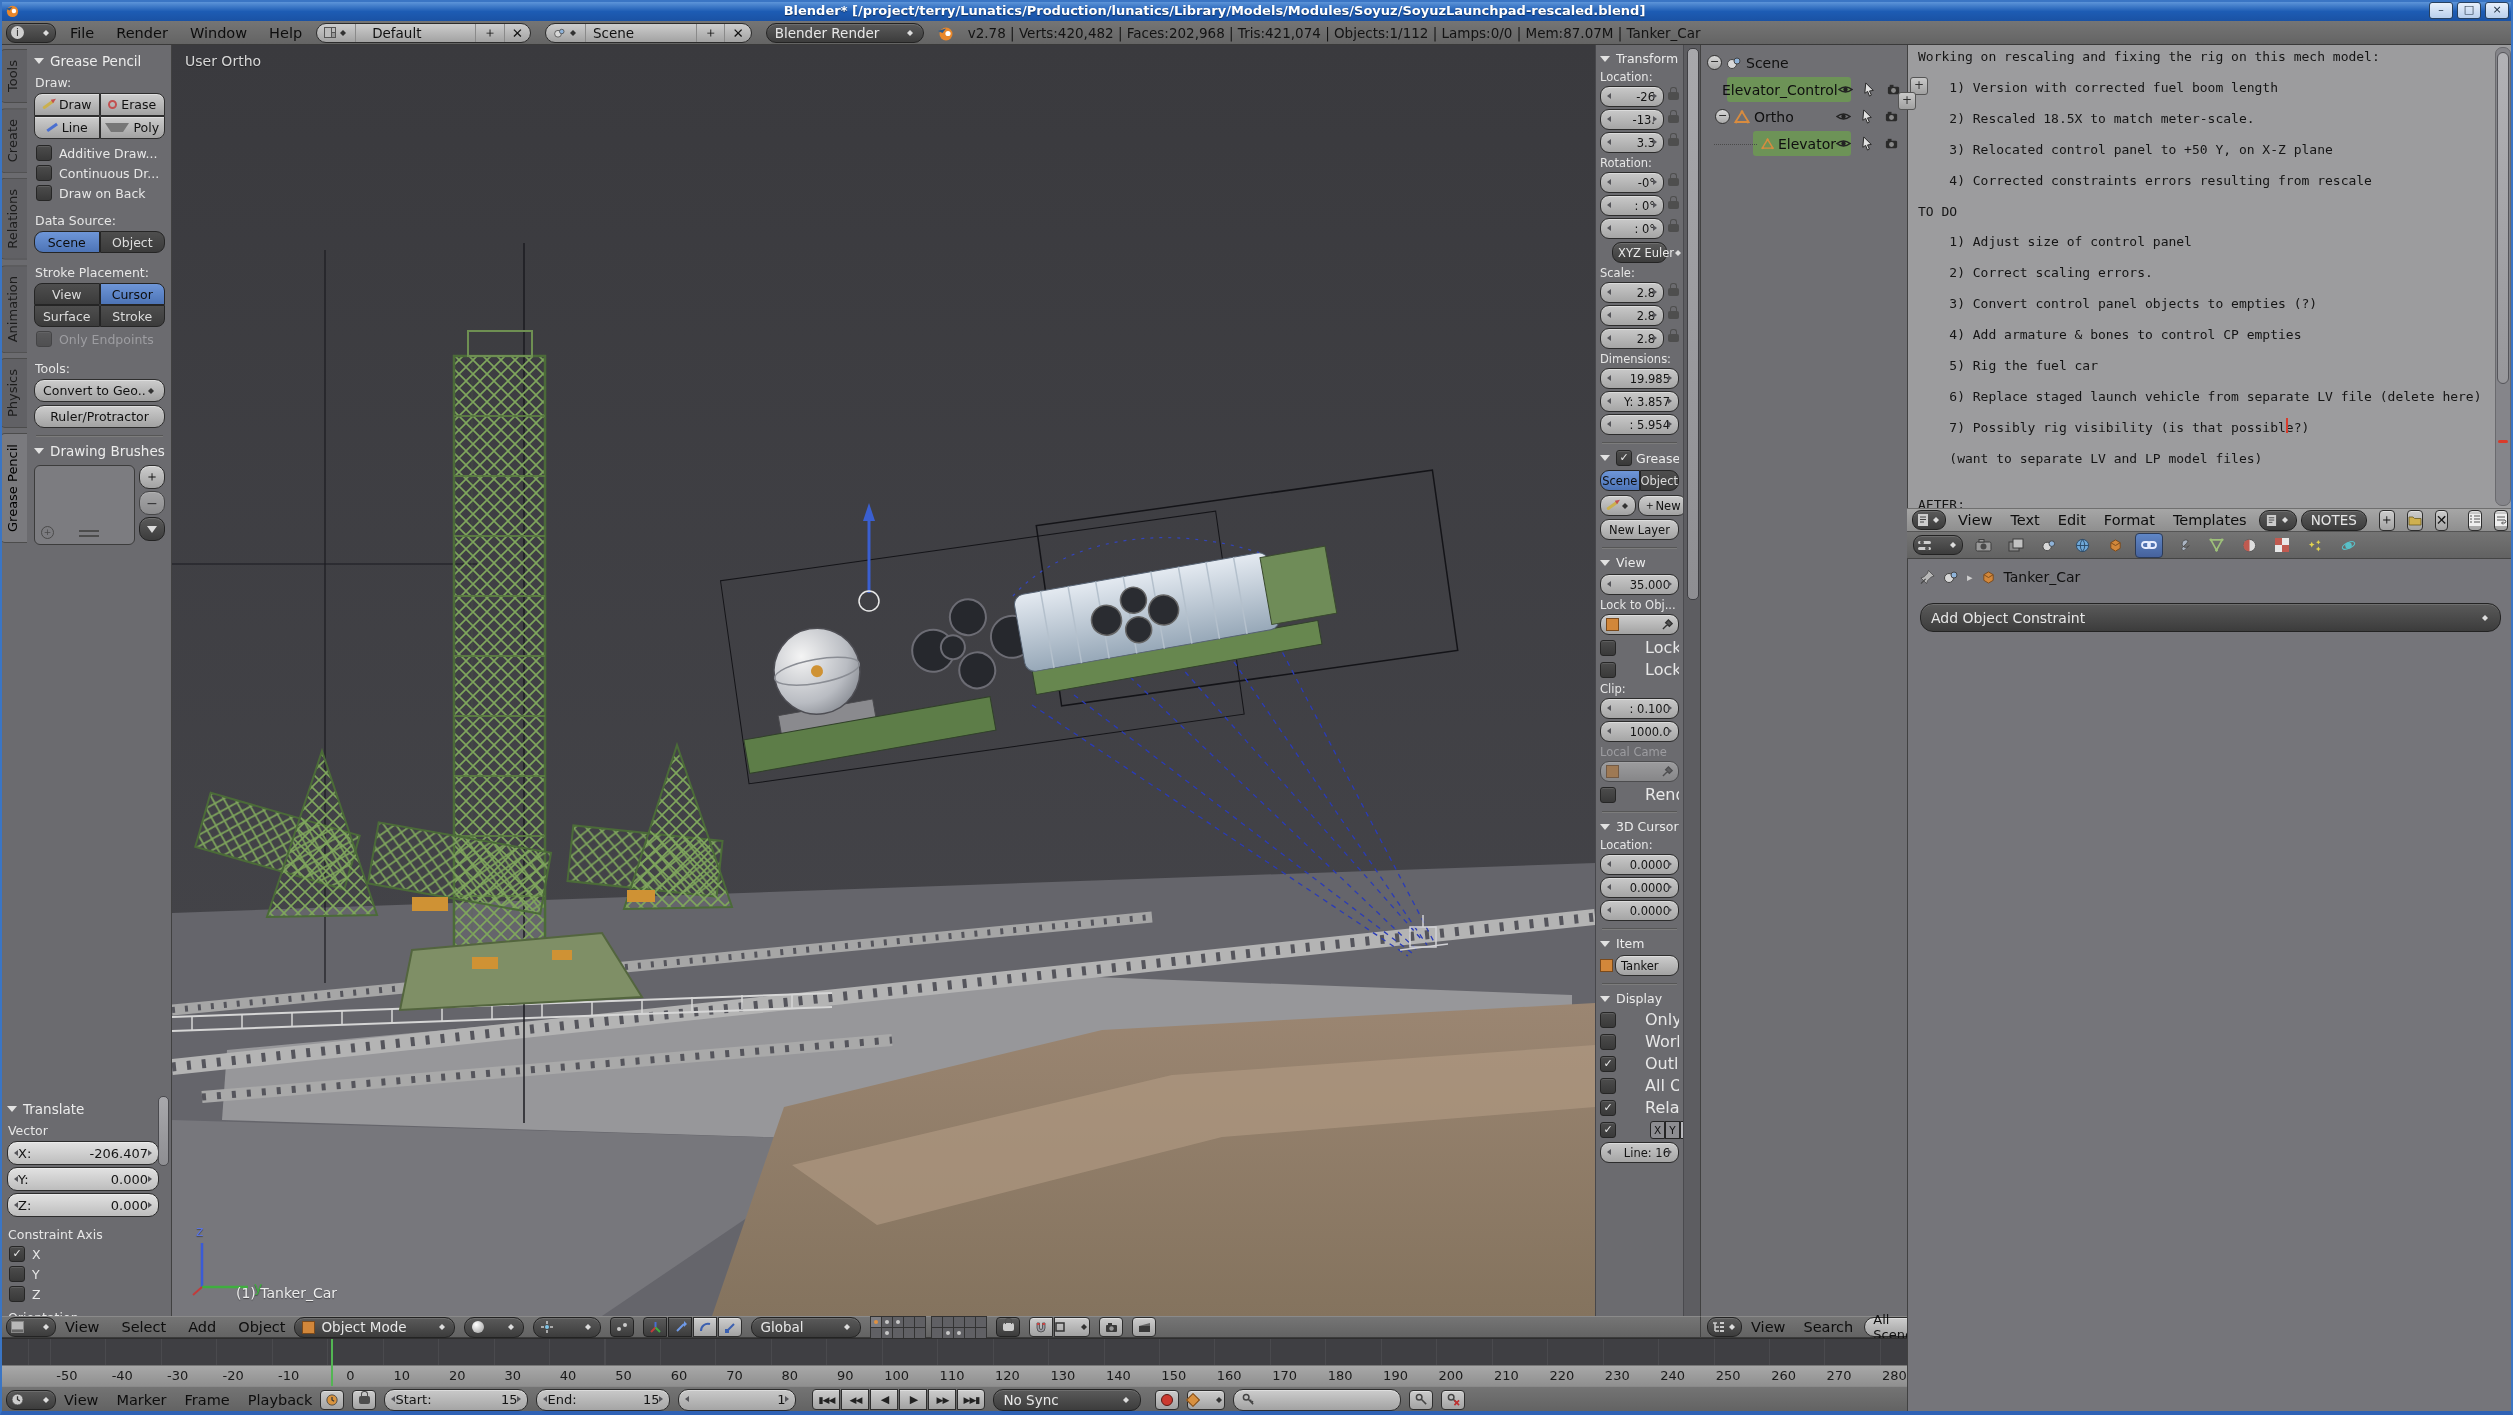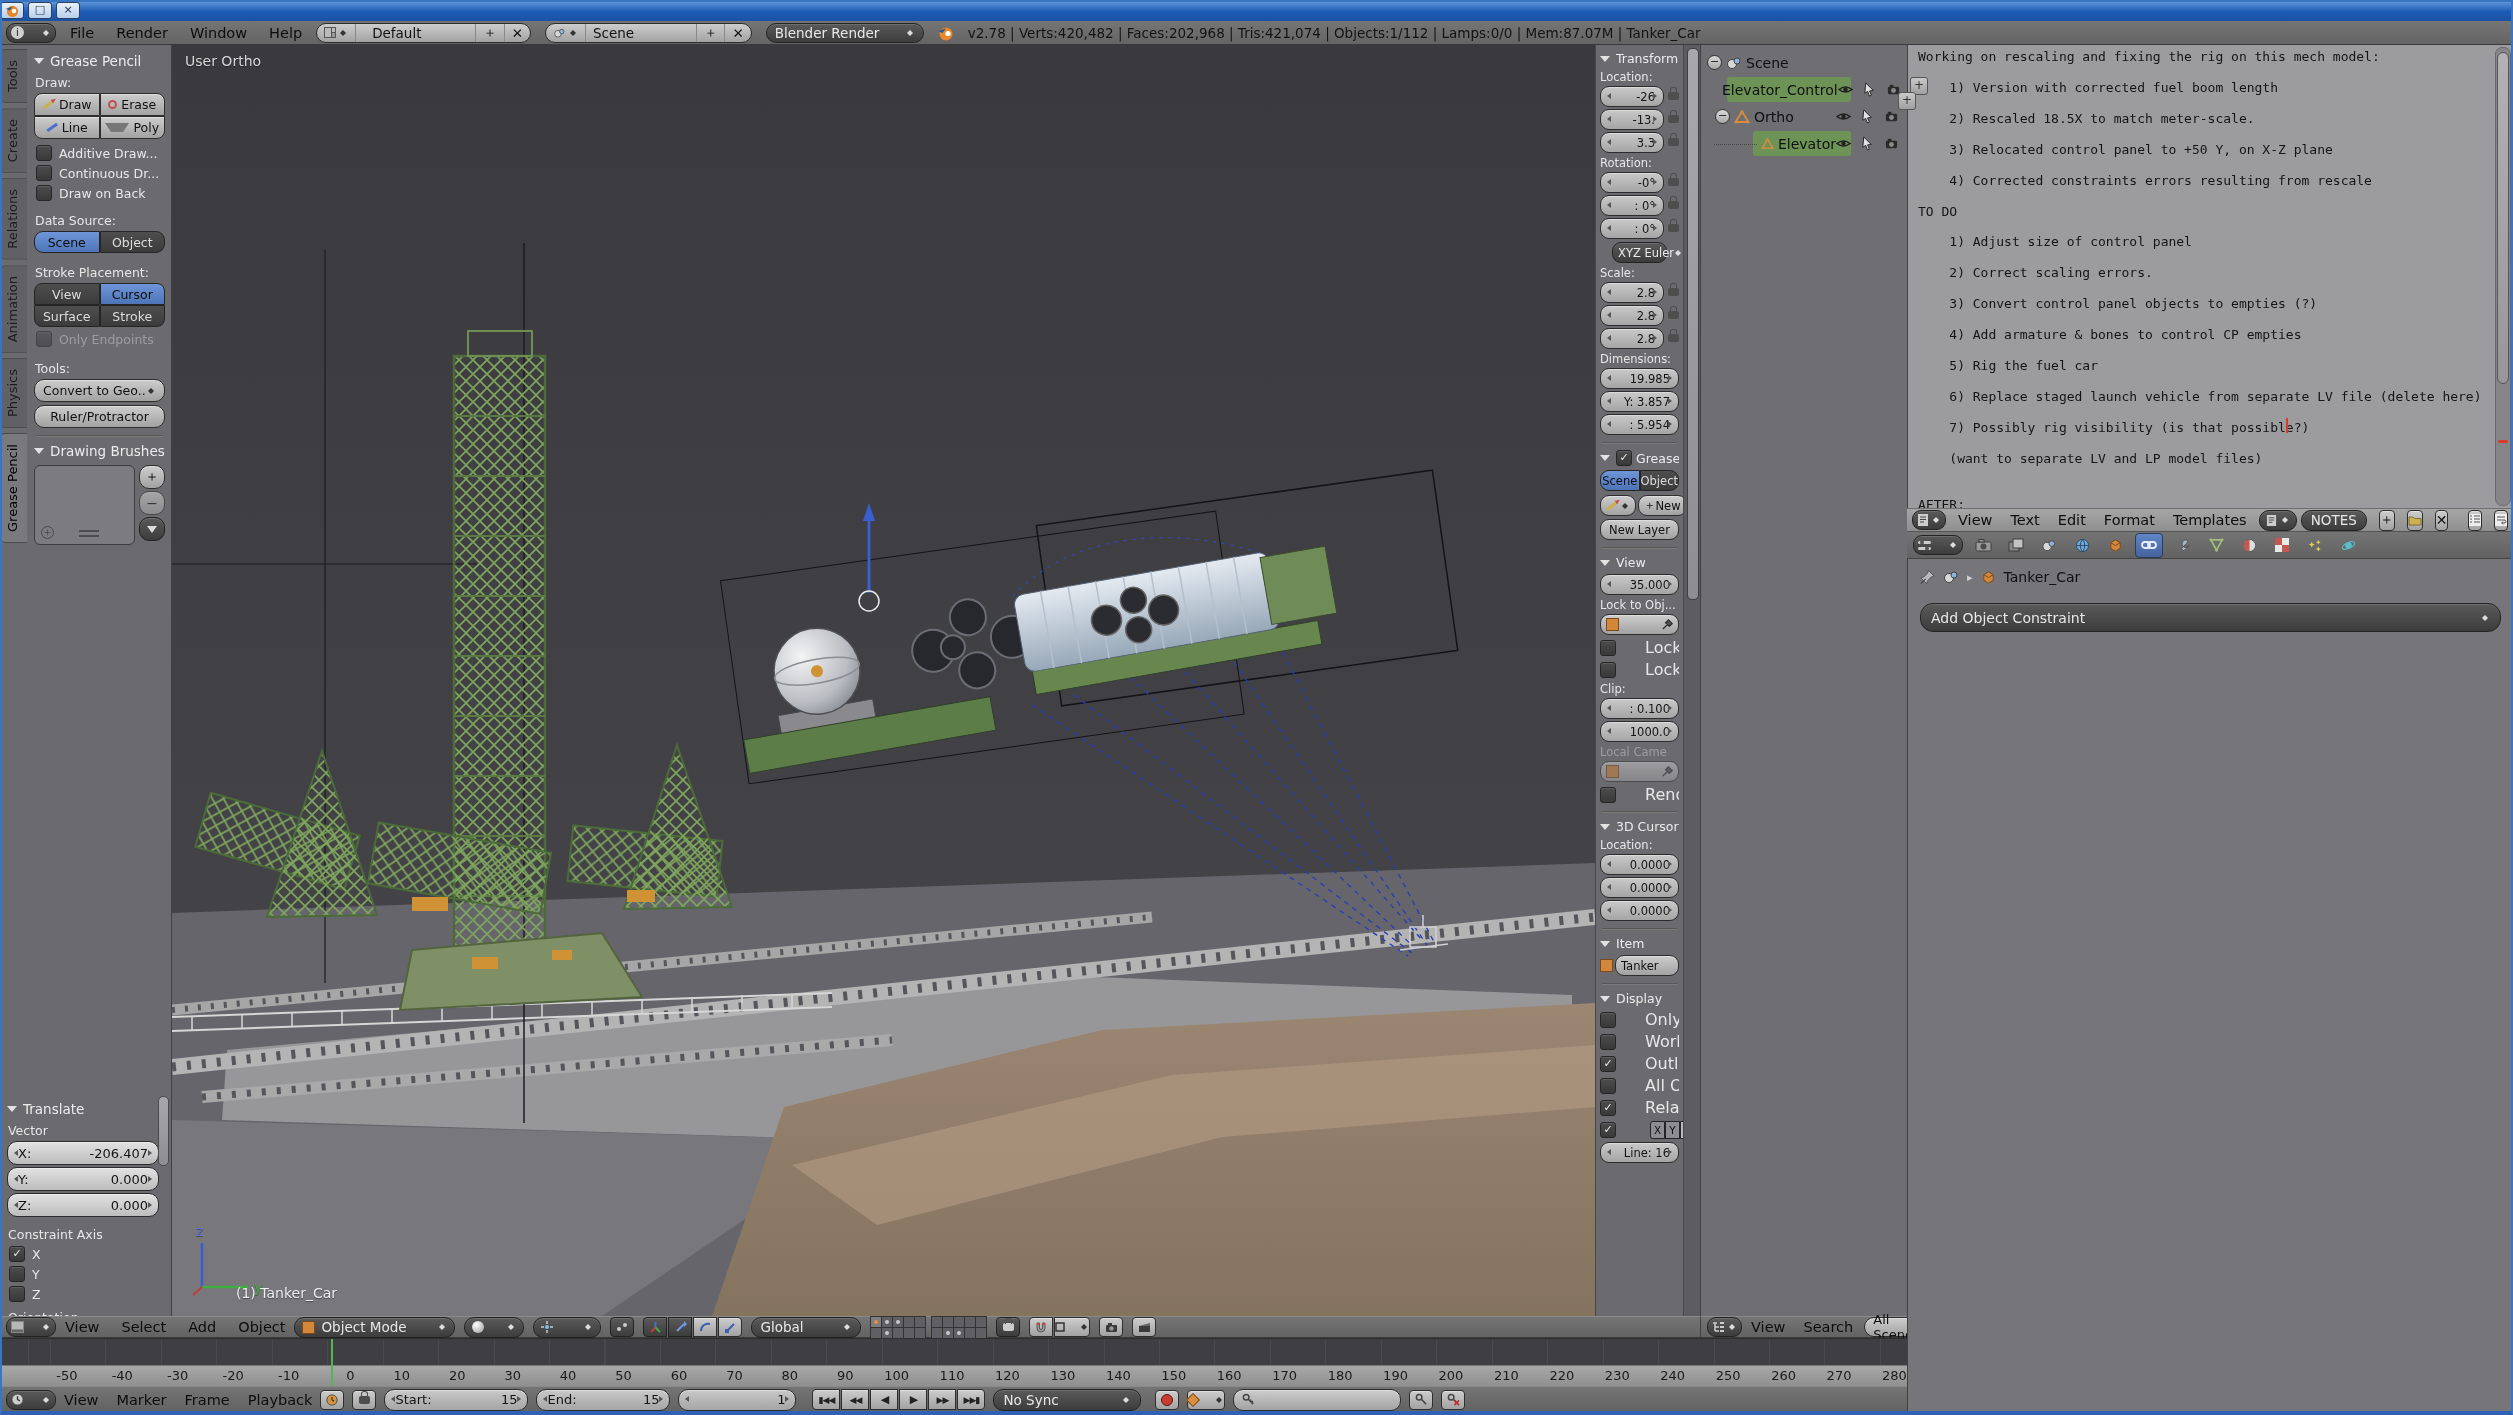--- a/index.html
+++ b/index.html
@@ -124,20 +124,21 @@
 <body>
 
 <div id="app">
 
   <div id="titlebar" class="abs">
     <svg class="abs" style="left:5px;top:3px" width="15" height="15" viewBox="0 0 16 16">
         <circle cx="8" cy="9" r="6" fill="#e8872b"></circle>
         <circle cx="9.5" cy="8.5" r="2.4" fill="#fff"></circle>
         <path d="M1 6 L8 4 L5 8 Z" fill="#2b5b8f"></path>
       </svg>
+    <span class="ttl">Blender* [/project/terry/Lunatics/Production/lunatics/Library/Models/Modules/Soyuz/SoyuzLaunchpad-rescaled.blend]</span>
     <span class="winbtn">–</span>
     <span class="winbtn">□</span>
     <span class="winbtn">×</span>
   </div>
 
   <div id="infobar" class="abs">
     <div class="pill-d edbtn btn" style="width:40px;">
       <span style="width:13px;height:13px;border-radius:50%;background:#cfcfcf;color:#222;font-size:10px;line-height:13px;text-align:center;">i</span>
       <span class="ud"></span>
     </div>

